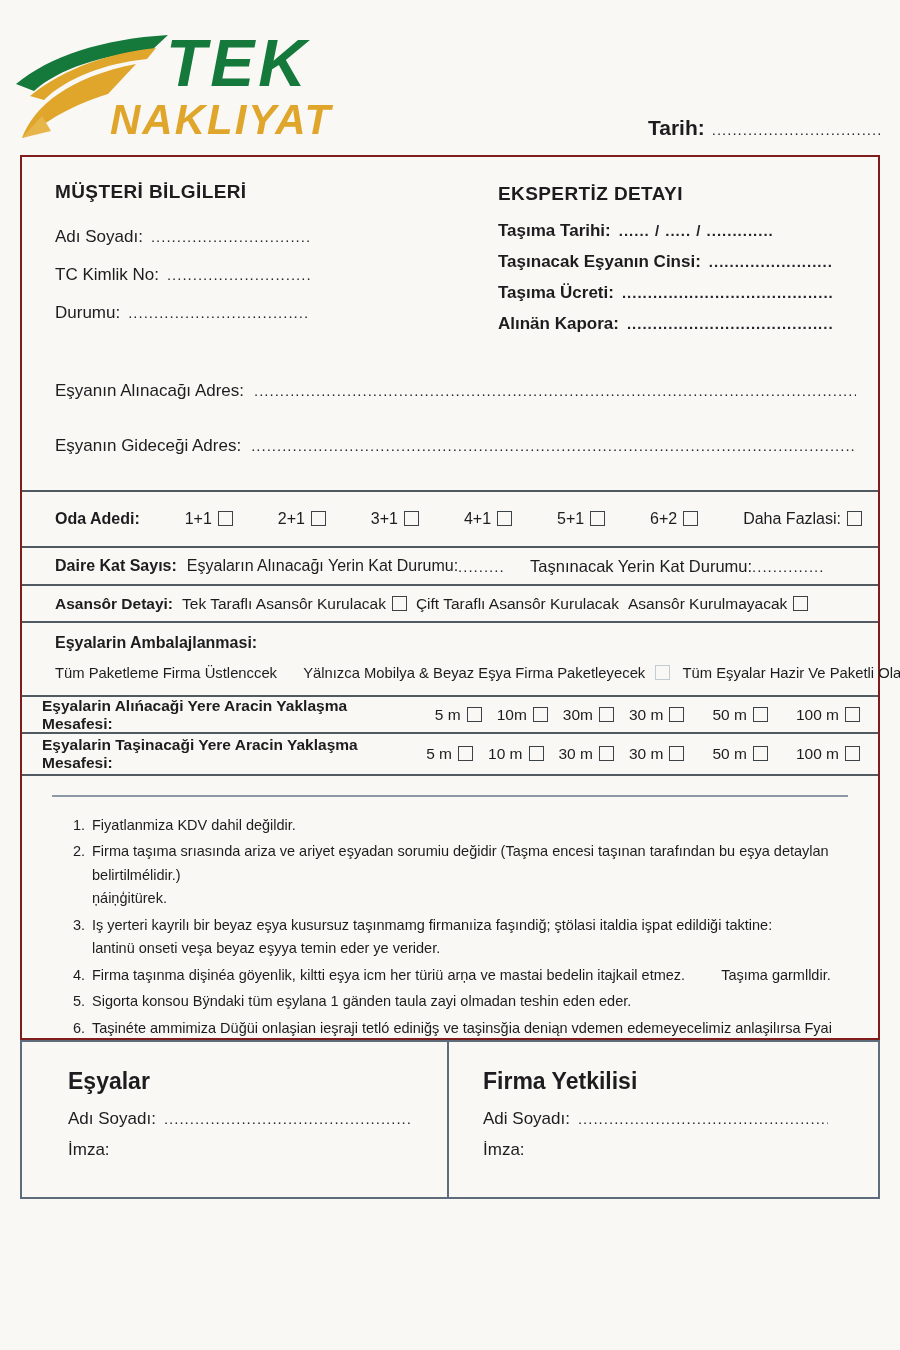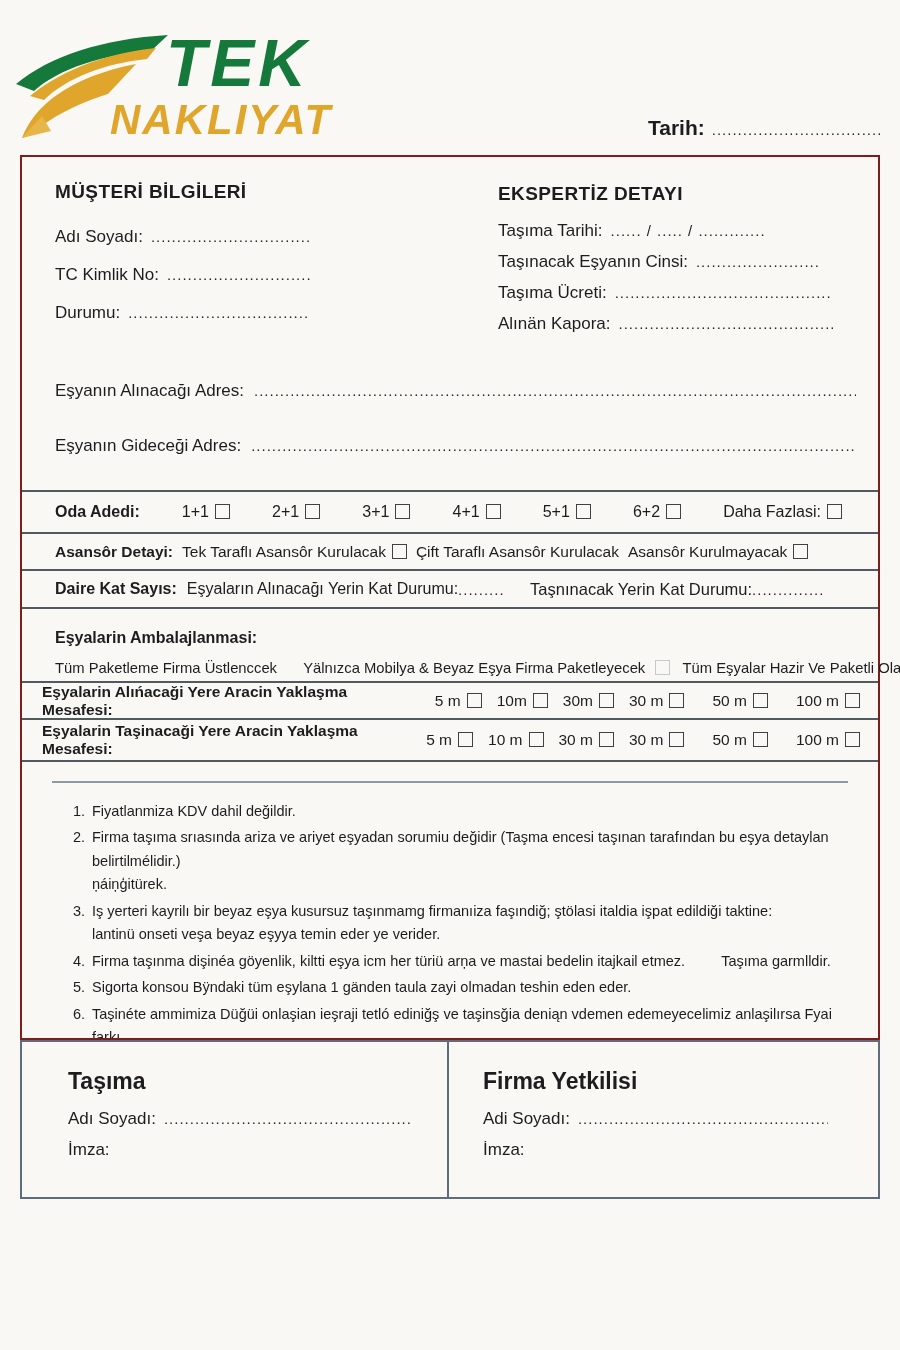--- a/index.html
+++ b/index.html
@@ -27,36 +27,36 @@
     position:absolute; left:20px; top:155px; width:860px; height:885px;
     border:2px solid #7f1d1d; box-sizing:border-box; display:flex; flex-direction:column;
   }
   .box-top { position:relative; height:333px; }
   .col-customer  { position:absolute; left:33px;  top:24px; width:255px; }
   .col-expertise { position:absolute; left:476px; top:26px; width:335px; }
   .sec-title { font-size:19px; font-weight:bold; letter-spacing:.4px; margin-bottom:24px; }
   .col-expertise .sec-title { margin-bottom:16px; }
   .field { display:flex; align-items:baseline; gap:8px; font-size:17px; }
   .col-customer  .field { margin-bottom:18px; }
-  .col-expertise .field { margin-bottom:11px; }
+  .col-expertise .field { margin-bottom:11px;font-weight:bold; }
   .field .dots { flex:1; }
   .plain-dots { white-space:nowrap; letter-spacing:1px; font-size:15px; color:#24242a; }
   .addr { position:absolute; left:33px; right:22px; display:flex; align-items:baseline; gap:10px; font-size:17px; }
   .addr .dots { flex:1; }
   .addr1 { top:224px; } .addr2 { top:279px; }
   
   .form-row {
     border-top:2px solid #515961; display:flex; align-items:center;
     box-sizing:border-box; padding:0 18px 0 33px; font-size:16px;
   }
   .bold { font-weight:bold; }
-  .row-rooms { height:42px; justify-content:space-between; padding-right:36px; }
+  .row-rooms { height:56px; justify-content:space-between; padding-right:16px; }
   .row-floor { height:38px; }
   .row-elevator { height:37px; font-size:15.5px; }
-  .row-packaging { height:74px; display:block; padding-top:20px; }
+  .row-packaging { height:74px; display:block; padding-top:11px; }
   .pack-opts { margin-top:13px; font-size:14.8px; white-space:nowrap; }
   .row-dist { height:37px; font-size:15.5px;padding-left:20px; }
   .row-dist2 { height:42px; }
   .cb {
     display:inline-block; width:15px; height:15px; border:1.6px solid #3c4248;
     box-sizing:border-box; vertical-align:-2px; margin-left:6px; background:transparent;
   }
   .cb-light { border-color:#c2cad2; }
   .opt { white-space:nowrap; }
   .dist-opt { white-space:nowrap; margin-left:15px; }
@@ -162,33 +162,33 @@
       <span class="bold">Oda Adedi:</span>
       <span class="opt"><span>1+1</span><span class="cb"></span></span>
       <span class="opt"><span>2+1</span><span class="cb"></span></span>
       <span class="opt"><span>3+1</span><span class="cb"></span></span>
       <span class="opt"><span>4+1</span><span class="cb"></span></span>
       <span class="opt"><span>5+1</span><span class="cb"></span></span>
       <span class="opt"><span>6+2</span><span class="cb"></span></span>
       <span class="opt"><span>Daha Fazlasi:</span><span class="cb"></span></span>
     </div>
 
-    <div class="form-row row-elevator">
-      <span class="bold">Asansôr Detayi:</span>
-      <span class="elev-opt"><span>Tek Taraflı Asansôr Kurulacak</span><span class="cb"></span></span>
-      <span class="elev-opt">Çift Taraflı Asansôr Kurulacak</span>
-      <span class="elev-opt"><span>Asansôr Kurulmayacak</span><span class="cb"></span></span>
-    </div>
-
     <div class="form-row row-floor">
       <span class="bold">Daire Kat Sayıs:</span>
       <span class="floor-f1">Eşyaların Alınacağı Yerin Kat Durumu:</span>
       <span class="dots floor-dots1">.........</span>
       <span class="floor-f2">Taşnınacak Yerin Kat Durumu:</span>
       <span class="dots floor-dots2">..............</span>
+    </div>
+
+    <div class="form-row row-elevator">
+      <span class="bold">Asansôr Detayi:</span>
+      <span class="elev-opt"><span>Tek Taraflı Asansôr Kurulacak</span><span class="cb"></span></span>
+      <span class="elev-opt">Çift Taraflı Asansôr Kurulacak</span>
+      <span class="elev-opt"><span>Asansôr Kurulmayacak</span><span class="cb"></span></span>
     </div>
 
     <div class="form-row row-packaging">
       <div class="bold">Eşyalarin Ambalajlanmasi:</div>
       <div class="pack-opts">
         <span>Tüm Paketleme Firma Üstlenccek</span>
         <span style="margin-left:22px">Yälnızca Mobilya &amp; Beyaz Eşya Firma Paketleyecek</span>
         <span class="cb cb-light"></span>
         <span style="margin-left:8px">Tüm Eşyalar Hazir Ve Paketli Olacak</span>
       </div>
@@ -225,21 +225,21 @@
         <li>Firma taşınma dişinéa göyenlik, kiltti eşya icm her türiü arņa ve mastai bedelin itajkail etmez.         Taşıma garmlldir.</li>
         <li>Sigorta konsou Bÿndaki tüm eşylana 1 gänden taula zayi olmadan teshin eden eder.</li>
         <li>Taşinéte ammimiza Düğüi onlaşian ieşraji tetló ediniğş ve taşinsğia deniąn vdemen edemeyecelimiz anlaşilırsa Fyai farkı
 tahşil edilir. Akorklanda Mahkerneleri ve icra Müdurieri yetkilidir. Ankara Mahkerneleri yetkilidir.</li>
       </ol>
     </div>
   </div>
 
   <div class="sign-row">
     <div class="sign-cell sign-left">
-      <div class="sign-title">Taşıma</div>
+      <div class="sign-title">Eşyalar</div>
       <div class="sign-field">
         <span>Adı Soyadı:</span>
         <span class="dots">......................................................................</span>
       </div>
       <div class="sign-imza">İmza:</div>
     </div>
     <div class="sign-cell sign-right">
       <div class="sign-title">Firma Yetkilisi</div>
       <div class="sign-field">
         <span>Adi Soyadı:</span>

